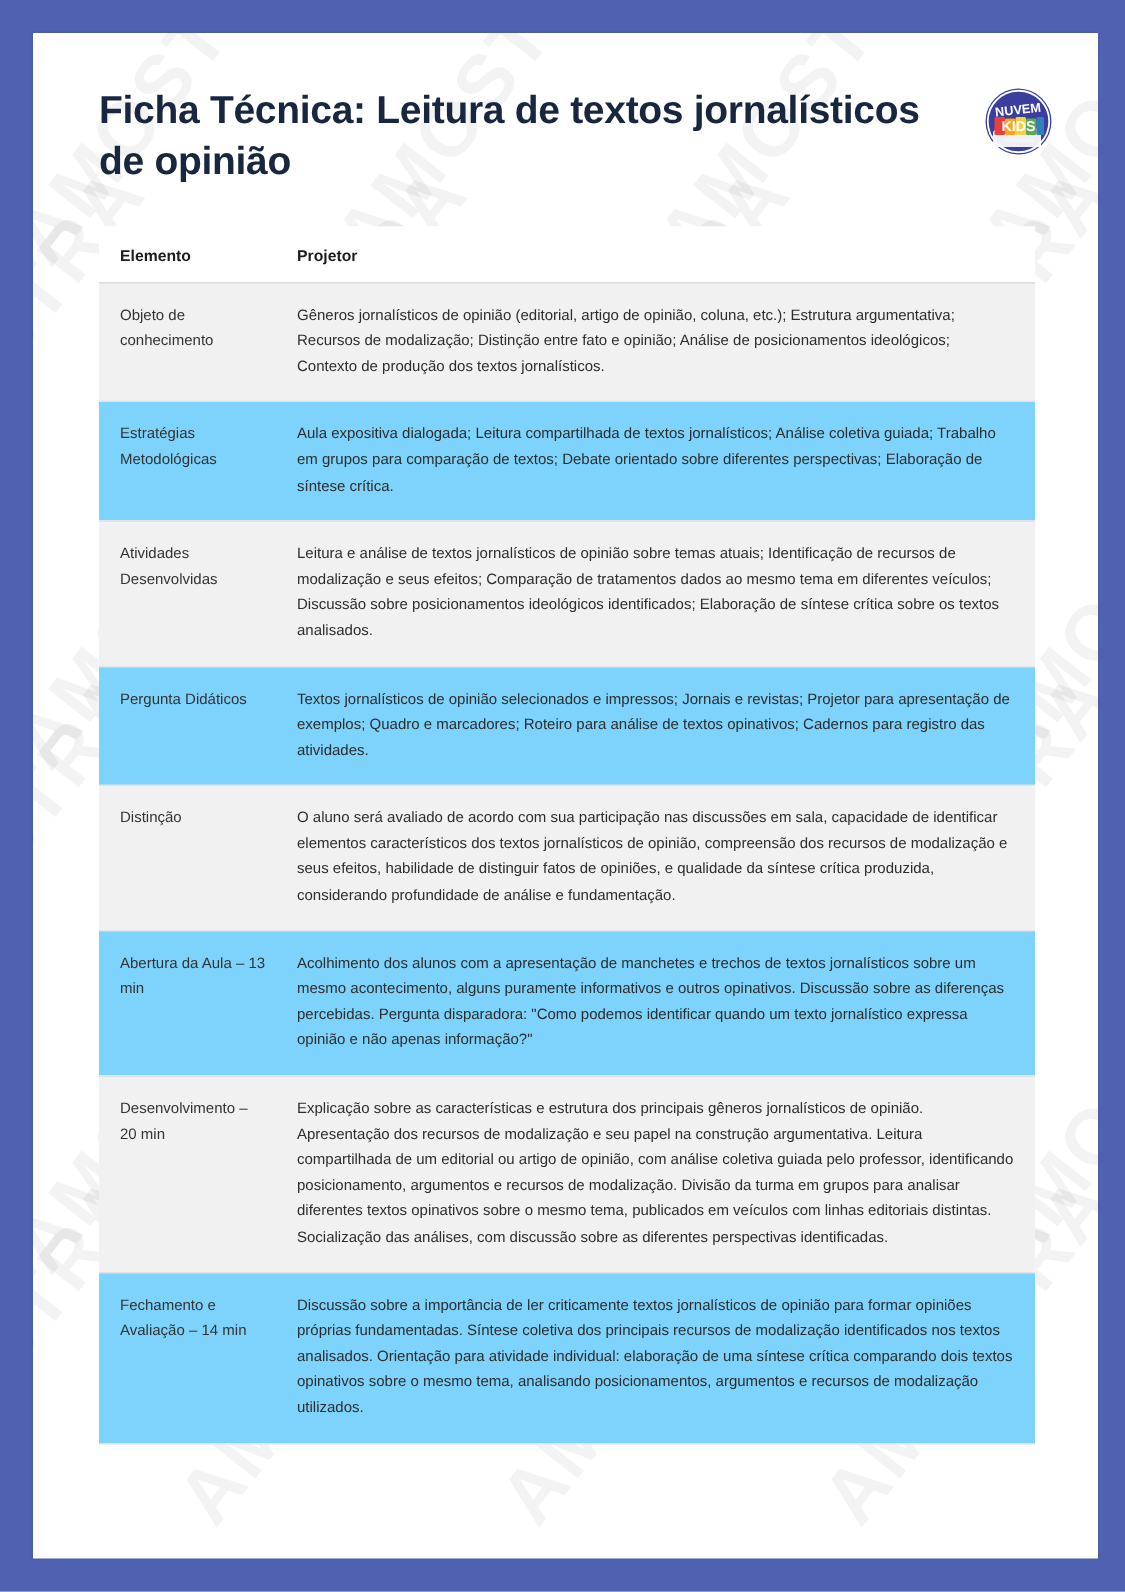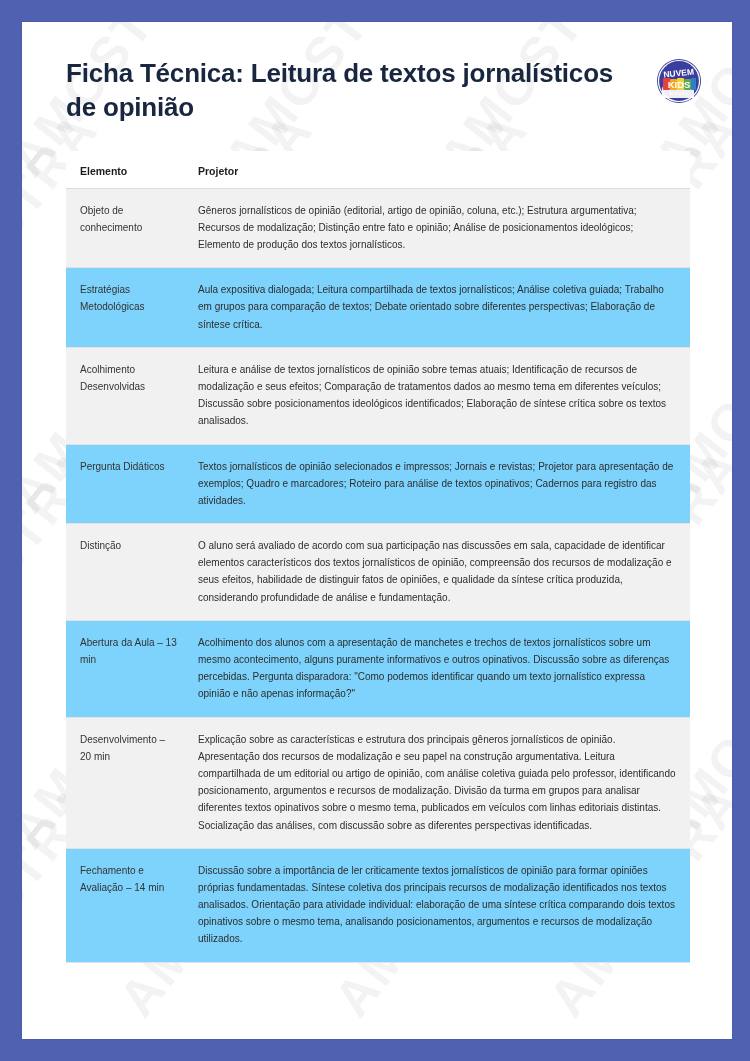--- a/index.html
+++ b/index.html
@@ -207,28 +207,28 @@
           </colgroup>
           <thead>
             <tr>
               <th>Elemento</th>
               <th>Projetor</th>
             </tr>
           </thead>
           <tbody id="table-body">
               <tr class="row-shaded">
                 <td class="cell-elemento">Objeto de conhecimento</td>
-                <td class="cell-detalhes">Gêneros jornalísticos de opinião (editorial, artigo de opinião, coluna, etc.); Estrutura argumentativa; Recursos de modalização; Distinção entre fato e opinião; Análise de posicionamentos ideológicos; Elemento de produção dos textos jornalísticos.</td>
+                <td class="cell-detalhes">Gêneros jornalísticos de opinião (editorial, artigo de opinião, coluna, etc.); Estrutura argumentativa; Recursos de modalização; Distinção entre fato e opinião; Análise de posicionamentos ideológicos; Contexto de produção dos textos jornalísticos.</td>
               </tr>
               <tr class="row-plain">
                 <td class="cell-elemento">Estratégias Metodológicas</td>
                 <td class="cell-detalhes">Aula expositiva dialogada; Leitura compartilhada de textos jornalísticos; Análise coletiva guiada; Trabalho em grupos para comparação de textos; Debate orientado sobre diferentes perspectivas; Elaboração de síntese crítica.</td>
               </tr>
               <tr class="row-shaded">
-                <td class="cell-elemento">Acolhimento Desenvolvidas</td>
+                <td class="cell-elemento">Atividades Desenvolvidas</td>
                 <td class="cell-detalhes">Leitura e análise de textos jornalísticos de opinião sobre temas atuais; Identificação de recursos de modalização e seus efeitos; Comparação de tratamentos dados ao mesmo tema em diferentes veículos; Discussão sobre posicionamentos ideológicos identificados; Elaboração de síntese crítica sobre os textos analisados.</td>
               </tr>
               <tr class="row-plain">
                 <td class="cell-elemento">Pergunta Didáticos</td>
                 <td class="cell-detalhes">Textos jornalísticos de opinião selecionados e impressos; Jornais e revistas; Projetor para apresentação de exemplos; Quadro e marcadores; Roteiro para análise de textos opinativos; Cadernos para registro das atividades.</td>
               </tr>
               <tr class="row-shaded">
                 <td class="cell-elemento">Distinção</td>
                 <td class="cell-detalhes">O aluno será avaliado de acordo com sua participação nas discussões em sala, capacidade de identificar elementos característicos dos textos jornalísticos de opinião, compreensão dos recursos de modalização e seus efeitos, habilidade de distinguir fatos de opiniões, e qualidade da síntese crítica produzida, considerando profundidade de análise e fundamentação.</td>
               </tr>

